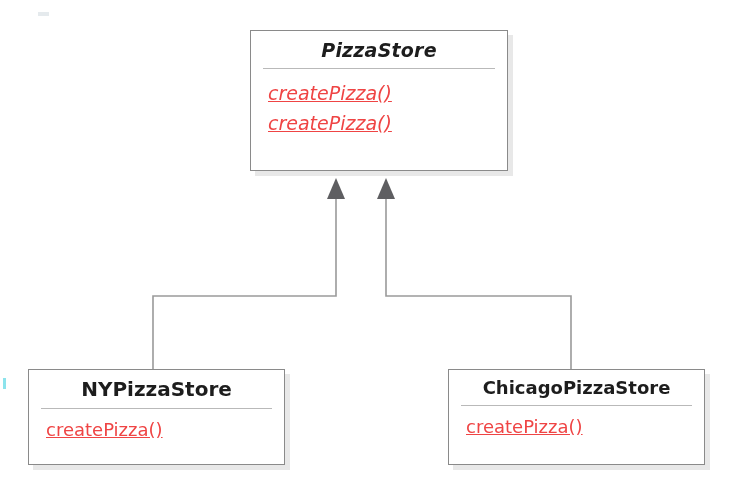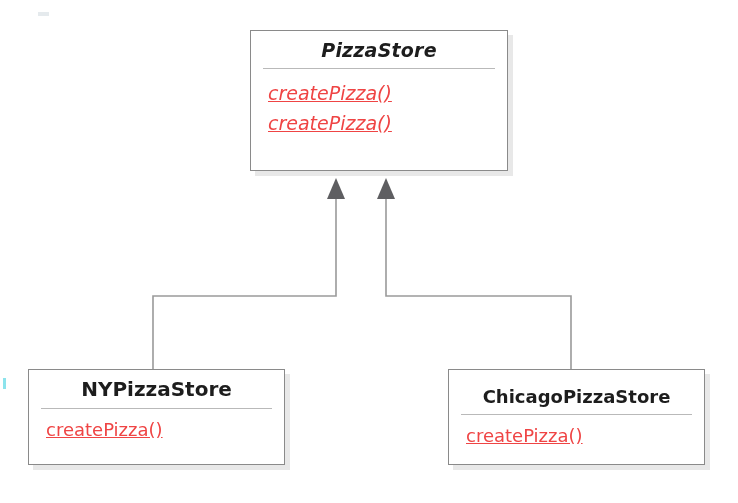--- a/index.html
+++ b/index.html
@@ -97,21 +97,20 @@
 
   #box-chicagopizzastore {
     left: 448px;
     top: 369px;
     width: 257px;
     height: 96px;
   }
   #box-chicagopizzastore .uml-title {
     font-size: 18px;
     padding-top: 7px;
-    margin-top: 9px;
   }
   #box-chicagopizzastore .uml-divider {
     margin: 7px 12px 0 12px;
   }
   #box-chicagopizzastore .uml-members {
     padding: 8px 0 0 17px;
     font-size: 18px;
     line-height: 26px;
   }
 

